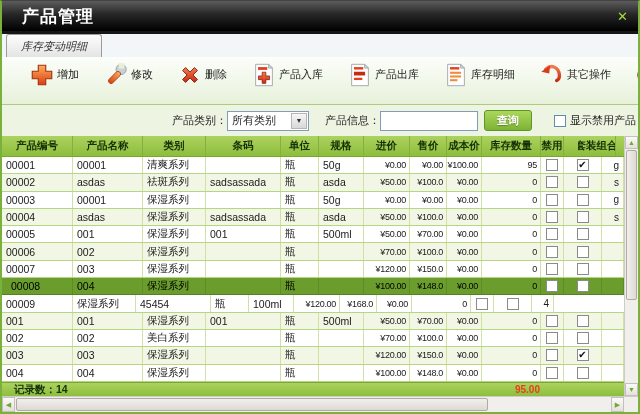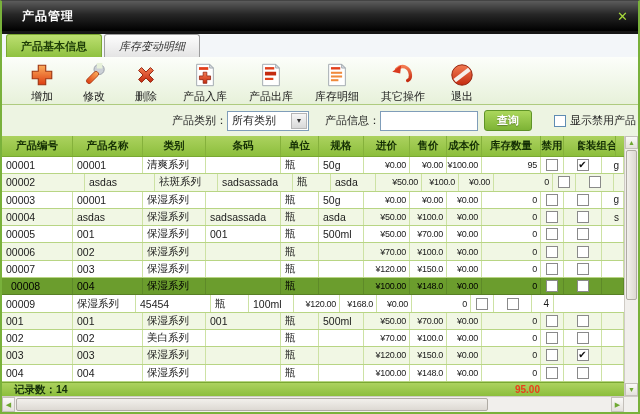--- a/index.html
+++ b/index.html
@@ -1,32 +1,32 @@
 <!DOCTYPE html>
 <html><head>
 <meta charset="utf-8">
 <style>
   * { margin:0; padding:0; box-sizing:border-box; }
   html,body { width:640px; height:414px; font-family:"Liberation Sans","DejaVu Sans",sans-serif; background:#d7d7d7; }
   .window { width:640px; height:414px; border:2px solid #79B13B; border-top:1px solid #444; background:#EDF4E2; overflow:hidden; display:flex; flex-direction:column; }
 
   
   .titlebar { height:30px; background:linear-gradient(#5c5c5c,#262626 45%,#000); display:flex; align-items:center; padding:0 10px 0 20px; flex:none; }
-  .title { color:#fff; font-size:12px; font-weight:bold; letter-spacing:1px; }
+  .title { color:#fff; font-size:17px; font-weight:bold; letter-spacing:1px; }
   .close-btn { margin-left:auto; color:#A8DA3C; font-size:13px; font-weight:bold; cursor:pointer; line-height:1; }
 
   
   .tabbar { height:26px; flex:none; background:linear-gradient(#161616 0,#161616 3px,#F3F6F9 3px); display:flex; align-items:flex-end; padding-left:4px; }
   .tab { height:23px; padding:0 14px; display:flex; align-items:center; font-size:11px; border:1px solid #9c9c9c; border-bottom:none; border-radius:3px 3px 0 0; margin-right:2px; cursor:pointer; }
   .tab.active { background:linear-gradient(#BCDF70,#8FC140); border-color:#7BA832; color:#1E3D07; font-weight:bold; }
   .tab.inactive { background:linear-gradient(#FDFDFD,#E4E4E4); color:#333;font-style:italic; }
 
   
   .toolbar { height:48px; flex:none; background:linear-gradient(#FCFEFA,#E7F1DA); border-bottom:1px solid #AECB7F; display:flex; align-items:flex-start; padding:2px 0 0 14px; }
-  .tool-btn { display:flex; flex-direction:column; align-items:center; padding:1px 11px; cursor:pointer; }
+  .tool-btn { display:flex; flex-direction:row; align-items:center; padding:1px 11px; cursor:pointer; }
   .tool-btn .ico { width:30px; height:29px; display:flex; align-items:center; justify-content:center; }
   .tool-btn .lbl { font-size:11px; color:#1a1a1a; white-space:nowrap; }
 
   
   .filterbar { height:31px; flex:none; background:#EDF4E2; display:flex; align-items:center; font-size:11px; color:#222; }
   .flabel { white-space:nowrap; }
   .select { width:82px; height:20px; background:#fff; border:1px solid #7F9DB9; display:flex; align-items:center; font-size:11px; padding-left:4px; position:relative; cursor:pointer;text-align:center; }
   .select .arr { position:absolute; right:1px; top:1px; bottom:1px; width:16px; background:linear-gradient(#F6F6F6,#D8D8D8); border:1px solid #B5B5B5; display:flex; align-items:center; justify-content:center; font-size:7px; color:#333; }
   .tinput { width:98px; height:20px; border:1px solid #7F9DB9; background:#fff; font-size:11px; padding:0 3px; }
   .query-btn { width:48px; height:21px; margin-left:6px; background:linear-gradient(#ABD75C,#7DB335); border:1px solid #5F9427; border-radius:3px; color:#fff; font-size:11px; font-weight:bold; display:flex; align-items:center; justify-content:center; cursor:pointer; text-shadow:0 1px 1px rgba(0,0,0,.3); }
@@ -81,23 +81,20 @@
   </svg>
 
 <div class="window">
 
   <div class="titlebar">
     <span class="title">产品管理</span>
     <span class="close-btn">✕</span>
   </div>
 
   <div class="tabbar">
-    <div class="tab active">
-        <span>产品基本信息</span>
-      </div>
     <div class="tab inactive">
         <span>库存变动明细</span>
       </div>
   </div>
 
   <div class="toolbar">
     <div class="tool-btn">
       <span class="ico">
           <svg width="26" height="26" viewBox="0 0 28 28">
             <path d="M10 3.5h8v6.5h6.5v8H18v6.5h-8V18H3.5v-8H10z" fill="url(#og)" stroke="#9E3410" stroke-width="1.2"></path>
@@ -225,21 +222,21 @@
             <div class="td num" style="width: 59px;">95</div>
             <div class="td ctr" style="width: 23px;">
               <span class="cb"></span>
             </div>
             <div class="td ctr" style="width: 38px;">
               <span class="cb checked"></span>
             </div>
             <div class="td" style="width: 22px; justify-content: flex-end; font-size: 10px;">g</div>
           </div>
           <div class="tr even">
-            <div class="td" style="width: 83px;">00002</div>
+            <div class="td" style="width: 71px;">00002</div>
             <div class="td" style="width: 70px;">asdas</div>
             <div class="td" style="width: 63px;">祛斑系列</div>
             <div class="td" style="width: 75px;">sadsassada</div>
             <div class="td" style="width: 38px;">瓶</div>
             <div class="td" style="width: 45px;">asda</div>
             <div class="td num" style="width: 46px;">¥50.00</div>
             <div class="td num" style="width: 37px;">¥100.0</div>
             <div class="td num" style="width: 35px;">¥0.00</div>
             <div class="td num" style="width: 59px;">0</div>
             <div class="td ctr" style="width: 23px;">

